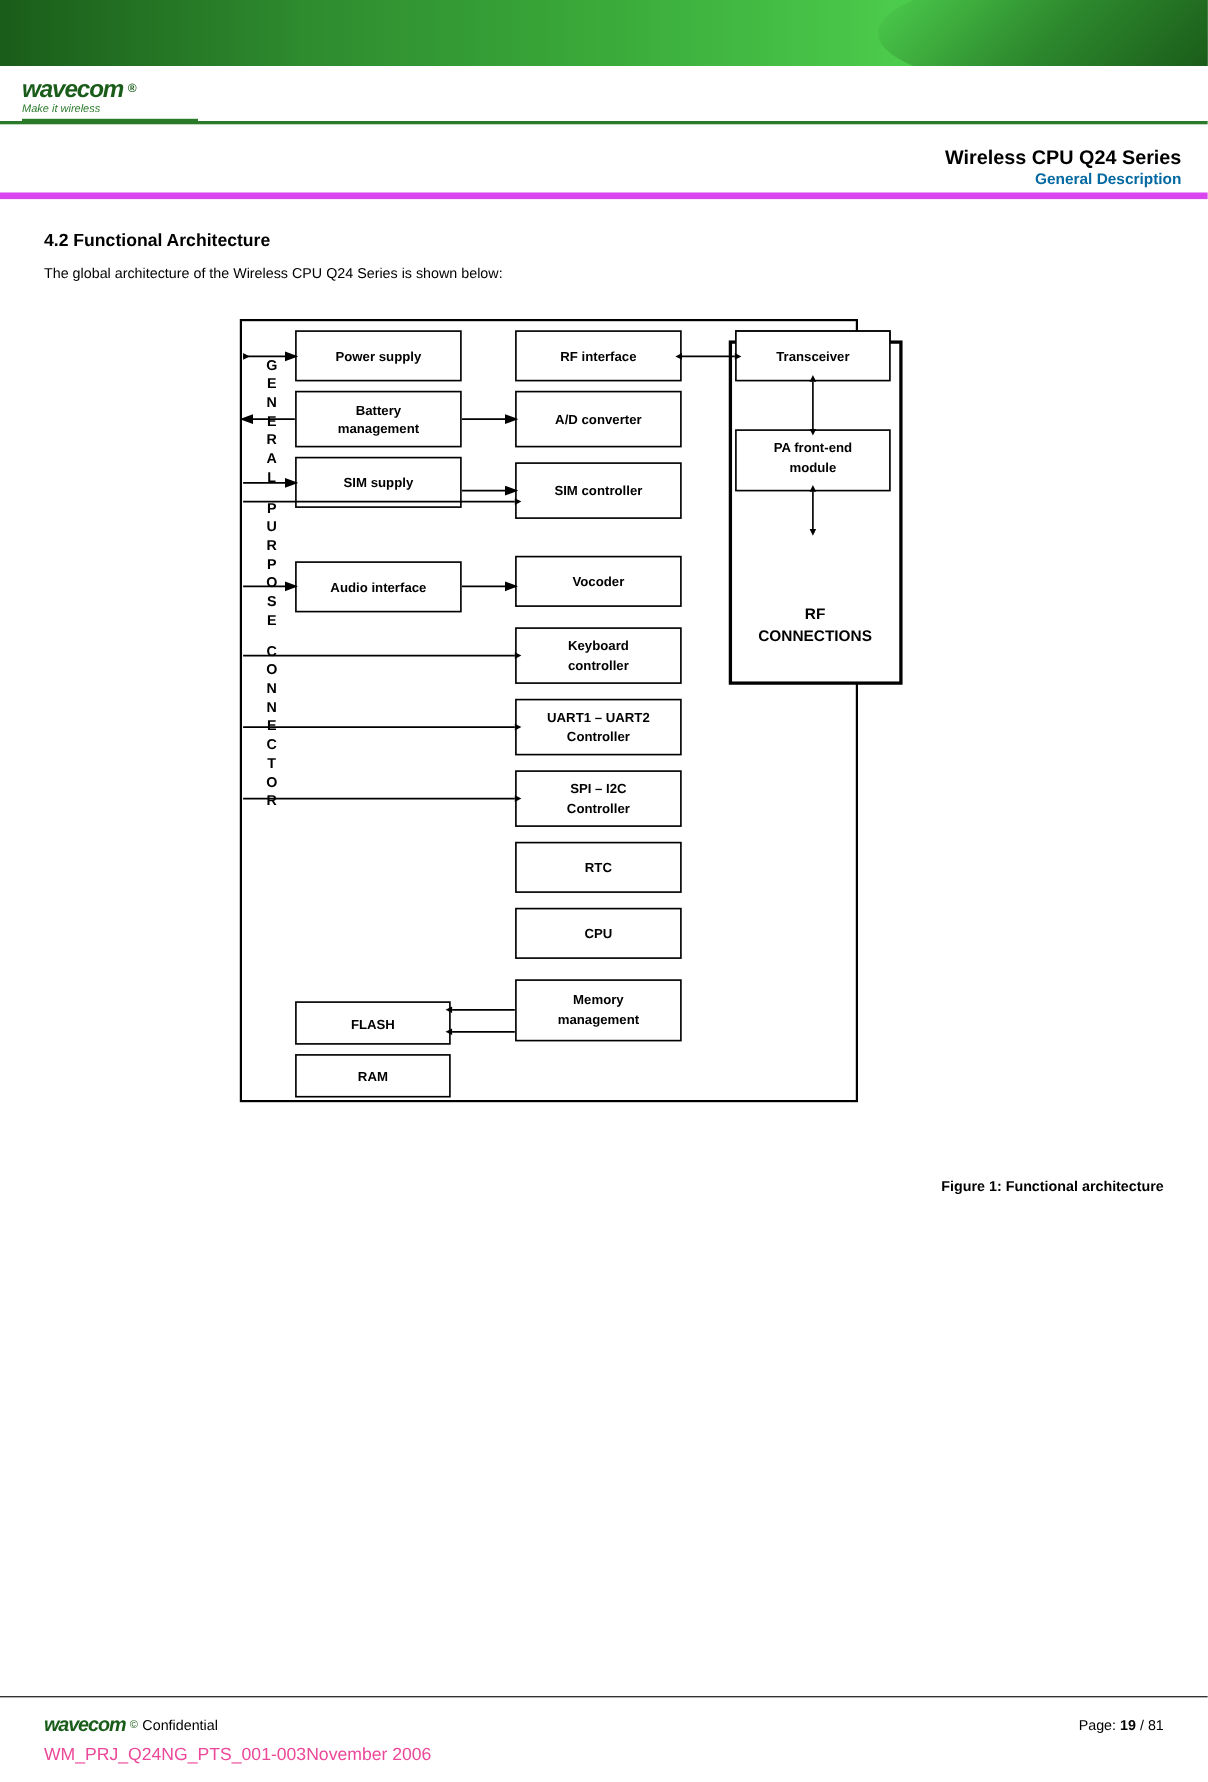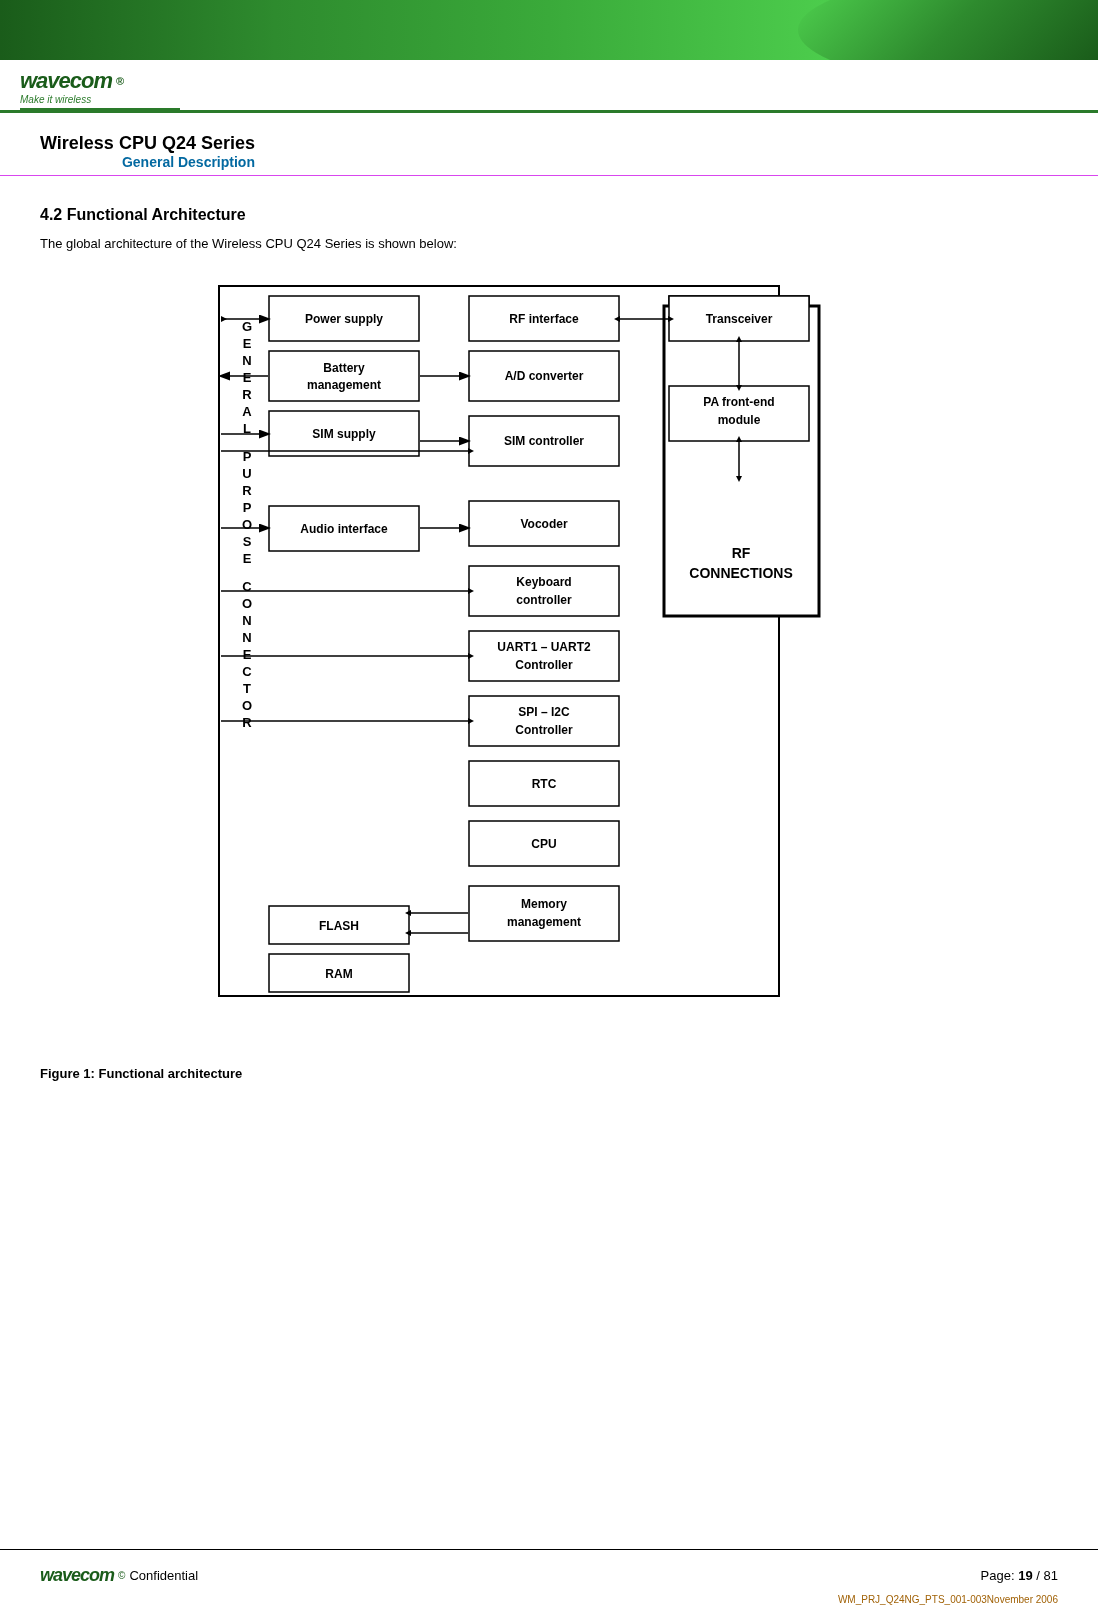--- a/index.html
+++ b/index.html
@@ -27,23 +27,23 @@
       top: 0;
       width: 300px;
       height: 60px;
       background: linear-gradient(135deg, #4ccc4c 0%, #2e8b2e 50%, #1a5c1a 100%);
       clip-path: ellipse(80% 100% at 80% 50%);
     }
 
     
     .page-header {
       display: flex;
-      justify-content: flex-start;
-      padding: 20px 40px 5px 40px;
-      border-bottom: 1px solid #d946ef;
+      justify-content: flex-end;
+      padding: 20px 24px 5px 40px;
+      border-bottom: 6px solid #d946ef;
       margin-bottom: 10px;
     }
     .page-header-titles {
       text-align: right;
     }
     .page-header-main {
       font-size: 18px;
       font-weight: bold;
       color: #000;
     }
@@ -72,21 +72,21 @@
 
     
     .diagram-container {
       display: flex;
       justify-content: center;
       margin: 20px 0 30px 0;
     }
 
     
     .figure-caption {
-      text-align: left;
+      text-align: right;
       font-size: 13px;
       font-weight: bold;
       margin: 10px 0 40px 0;
       color: #000;
     }
 
     
     .footer {
       position: absolute;
       bottom: 0;
@@ -101,24 +101,24 @@
       align-items: center;
       margin-bottom: 8px;
     }
     .footer-disclaimer {
       font-size: 12px;
       color: #000;
       line-height: 1.5;
     }
     .footer-doc {
       display: flex;
-      justify-content: flex-end;
+      justify-content: flex-start;
       margin-top: 8px;
-      font-size: 10px;
-      color: #a16207;
+      font-size: 16px;
+      color: #ec4899;
     }
 
     
     .diagram-svg {
       width: 780px;
       height: 760px;
     }
   </style>
 </head>
 <body>

